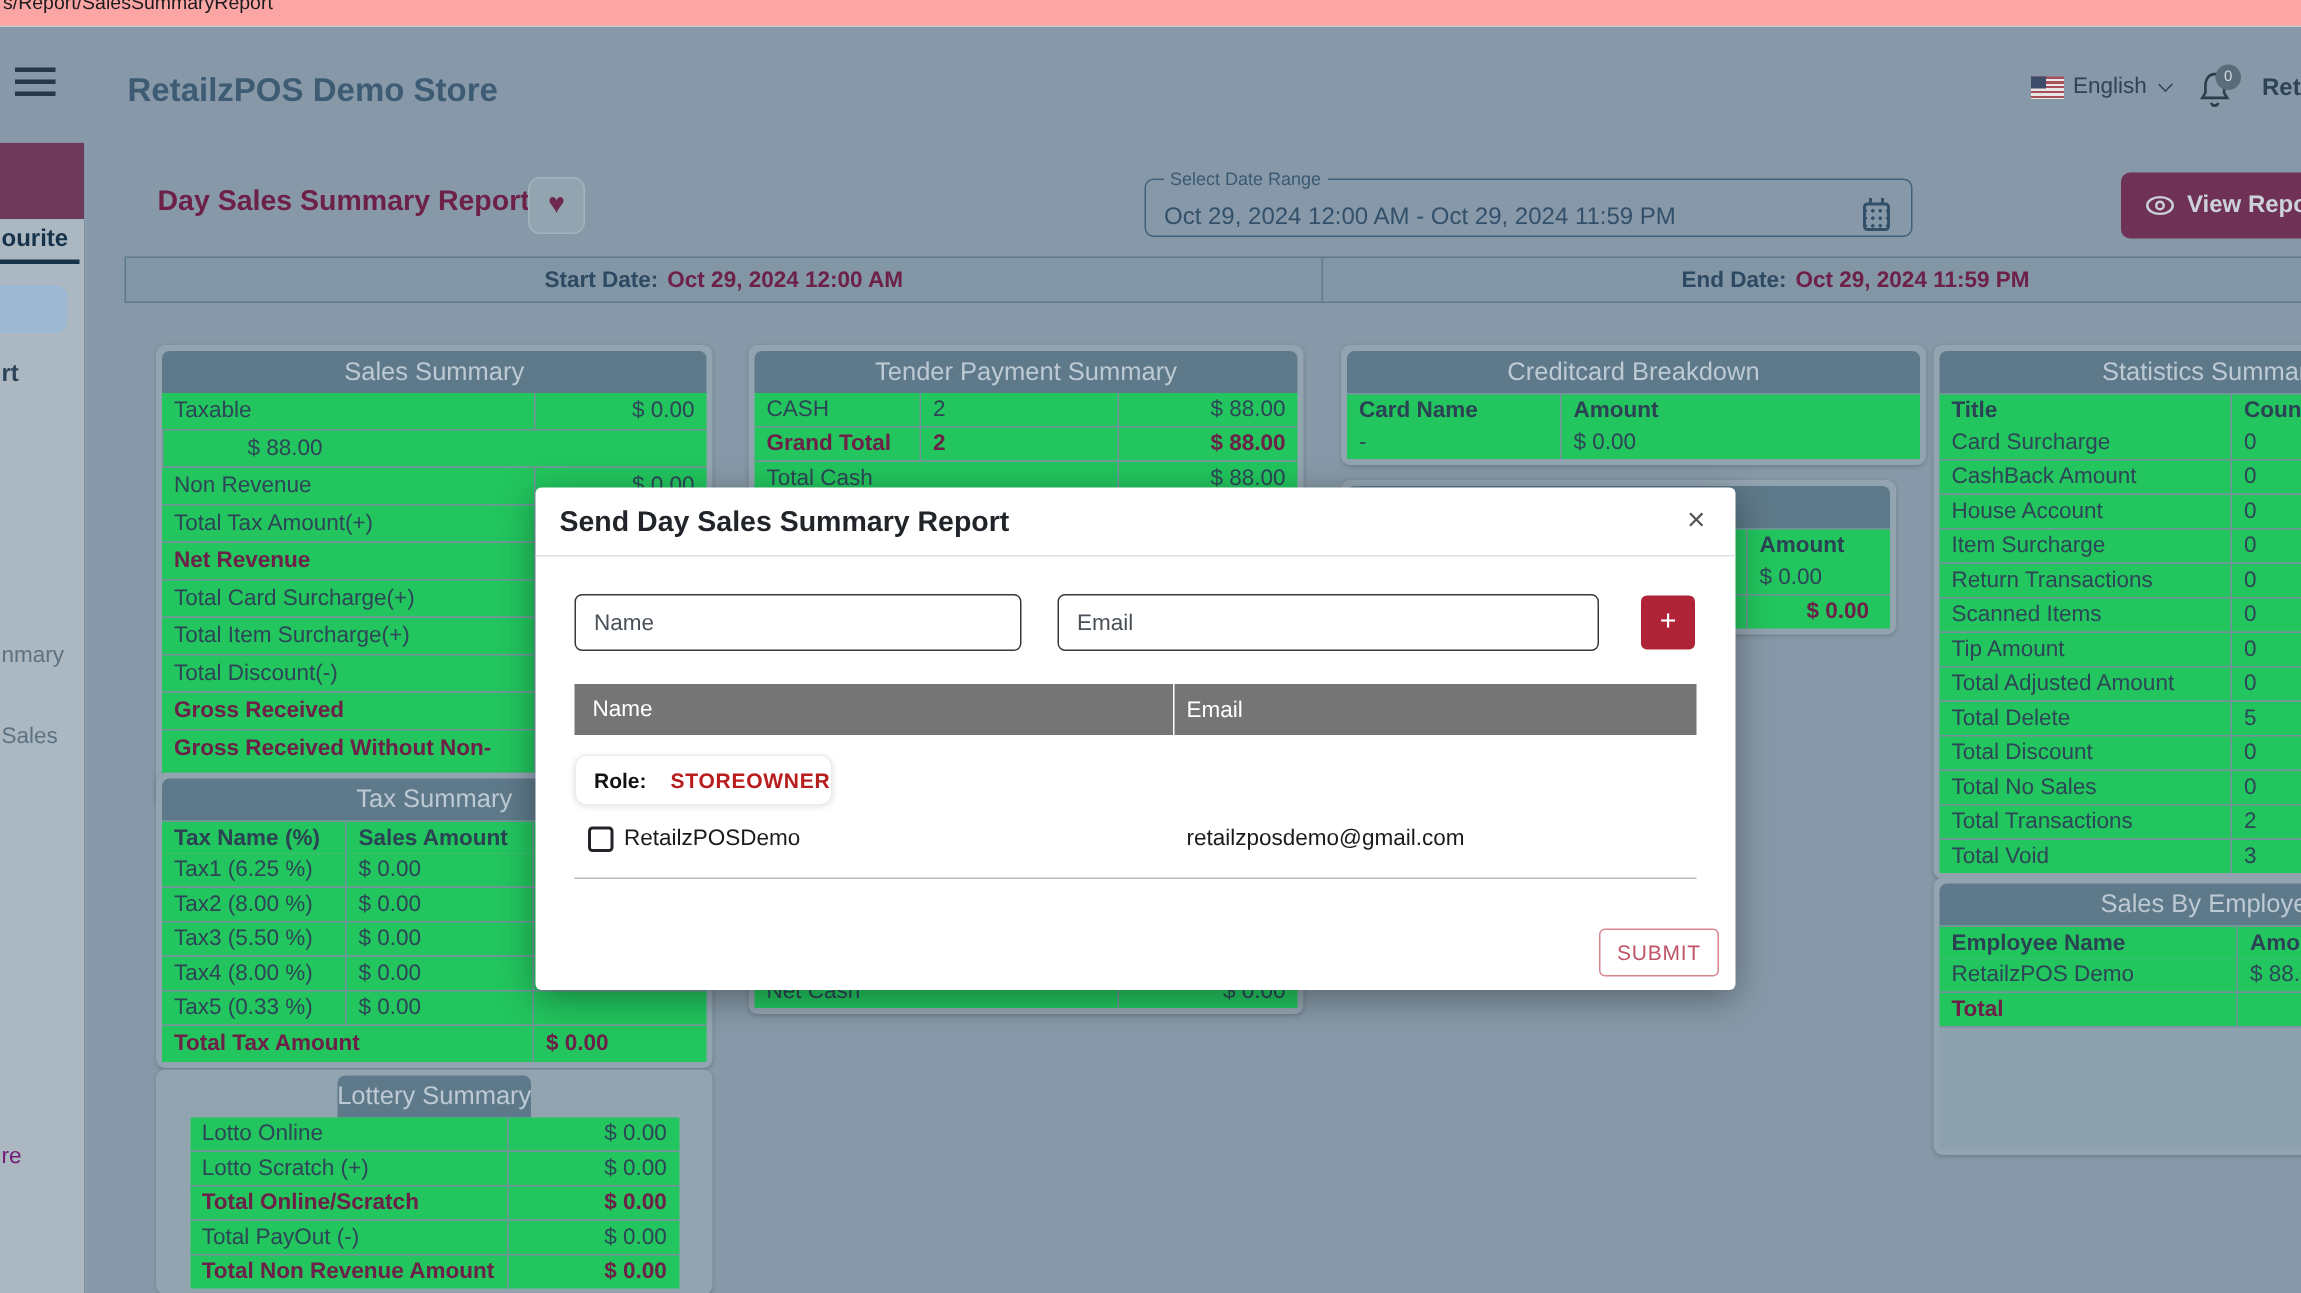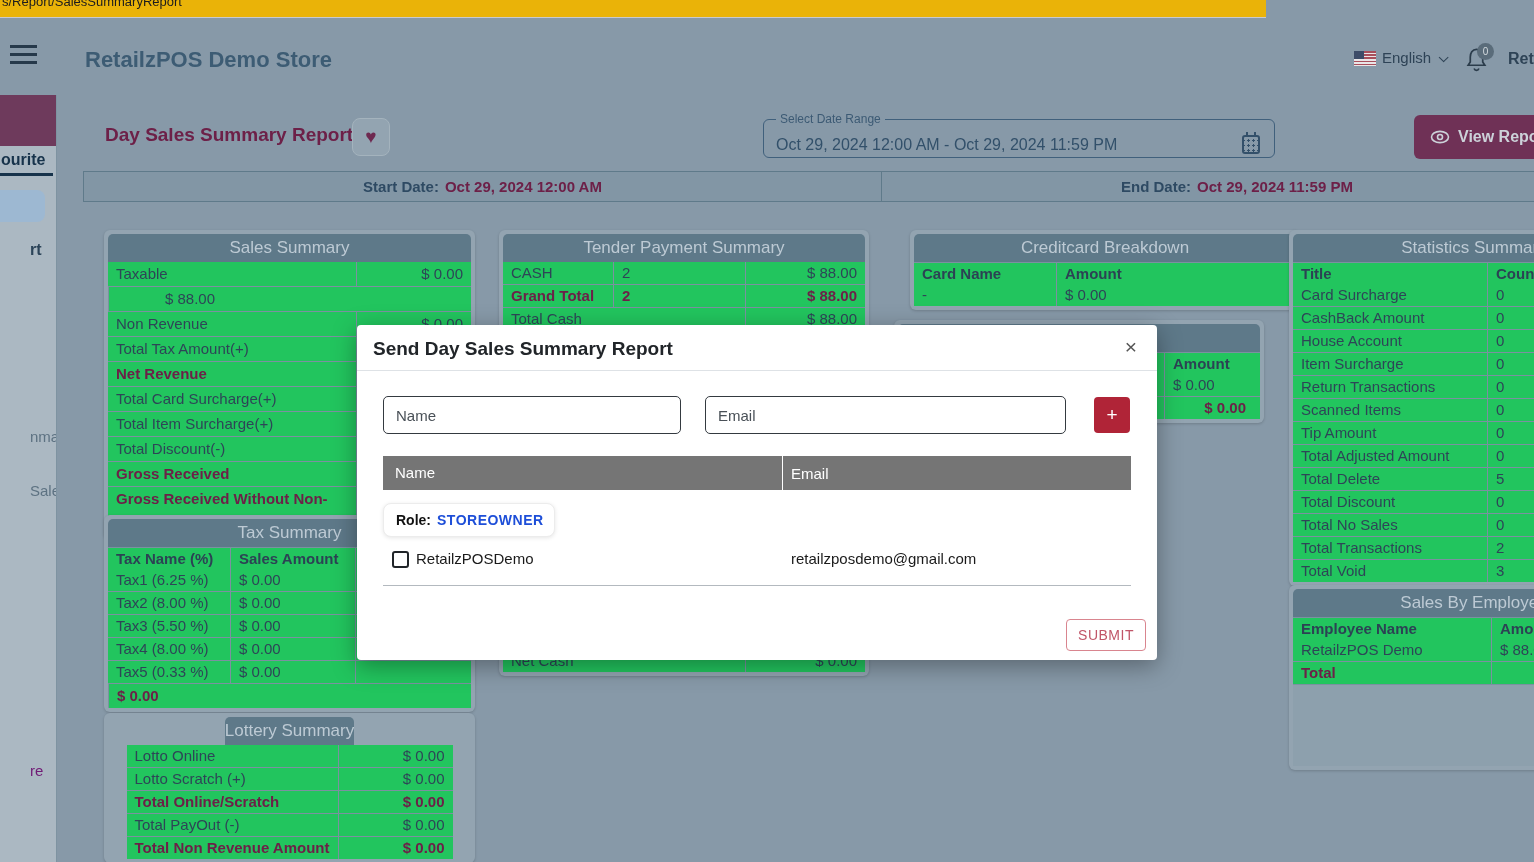--- a/index.html
+++ b/index.html
@@ -1,21 +1,21 @@
 <!DOCTYPE html>
 <html><head>
 <meta charset="utf-8">
 <style>
   * { margin:0; padding:0; box-sizing:border-box; }
   html,body { width:1534px; height:862px; }
   body { font-family:"Liberation Sans", sans-serif; }
   #app { position:relative; width:1534px; height:862px; background:#8799a8; overflow:hidden; }
 
   
-  .browser-strip { position:absolute; left:0; top:0; width:1266px; height:18px; background:#eab308; border-bottom:1px solid #c9cacd; overflow:hidden; }
+  .browser-strip { position:absolute; left:0; top:0; width:1534px; height:18px; background:#fca5a5; border-bottom:1px solid #c9cacd; overflow:hidden; }
   .browser-strip span { position:absolute; left:2px; top:-6px; font-size:13px; color:#1c1c1e; }
 
   
   .header { position:absolute; left:0; top:18px; width:1534px; height:77px; background:#8799a8; }
   .hamburger { position:absolute; left:10px; top:27px; width:27px; height:22px; cursor:pointer; }
   .hamburger i { display:block; height:2.5px; background:#26394a; margin:0 0 5.5px 0; }
   .store-title { position:absolute; left:85px; top:29px; font-size:22px; font-weight:bold; color:#3d5c74; }
   .flag { position:absolute; left:1354px; top:33px; width:22px; height:15px;
           background:repeating-linear-gradient(#a84f5c 0 1.6px, #e9e6e7 1.6px 3.2px); }
   .flag::after { content:""; position:absolute; left:0; top:0; width:10px; height:8px; background:#3d4c68; }
@@ -24,21 +24,21 @@
   .bell { position:absolute; left:1465px; top:28px; cursor:pointer; }
   .badge { position:absolute; left:1477px; top:25px; width:17px; height:17px; border-radius:50%; background:#5a6c7a; color:#d3dade; font-size:10px; line-height:17px; text-align:center; }
   .user-frag { position:absolute; left:1508px; top:32px; font-size:16px; font-weight:bold; color:#2e4356; white-space:nowrap; }
 
   
   .sidebar { position:absolute; left:0; top:95px; width:57px; height:767px; background:#abb8c2; border-right:1px solid #7e93a1; overflow:hidden; }
   .sb-block { position:absolute; left:0; top:0; width:57px; height:51px; background:#6e3a5c; }
   .sb-tab { position:absolute; left:1px; top:56px; font-size:16px; font-weight:bold; color:#17334b; white-space:nowrap; cursor:pointer; }
   .sb-underline { position:absolute; left:0; top:78px; width:53px; height:3px; background:#17334b; }
   .sb-active { position:absolute; left:-12px; top:95px; width:57px; height:32px; background:#9db8d2; border-radius:8px; cursor:pointer; }
-  .sb-frag { position:absolute; left:1px; white-space:nowrap; cursor:pointer;padding-left:29px; }
+  .sb-frag { position:absolute; left:1px; white-space:nowrap; cursor:pointer; }
   .sb-frag.f0 { top:146px; font-size:16px; font-weight:bold; color:#2c4459; }
   .sb-frag.f1 { top:333px; font-size:15px; color:#5d7282; }
   .sb-frag.f2 { top:387px; font-size:15px; color:#5d7282; }
   .sb-frag.f3 { top:667px; font-size:15px; color:#701a75; }
 
   
   .page-title { position:absolute; left:105px; top:124px; font-size:19px; font-weight:bold; color:#6d2048; }
   .fav-btn { position:absolute; left:352px; top:118px; width:38px; height:38px; background:#93a4b1; border:1px solid #a4b3bd; border-radius:8px; text-align:center; line-height:36px; font-size:19px; color:#6e2950; cursor:pointer; }
   fieldset.daterange { position:absolute; left:763px; top:112px; width:512px; height:46px; border:1px solid #40607c; border-radius:6px; }
   fieldset.daterange legend { margin-left:12px; padding:0 4px; font-size:12px; color:#3c5a74; }
@@ -75,21 +75,21 @@
   #card-sales { left:104px; top:230px; width:371px; }
   #card-sales .val { width:115px; }
   #card-tax { left:104px; top:515px; width:371px; }
   #card-tax .c1 { width:122px; }
   #card-tax .c2 { width:125px; }
   #card-lottery { left:104px; top:713px; width:371px;align-items:center; }
   #card-lottery .val { width:115px; }
   #card-tender { left:499px; top:230px; width:370px; height:446px; }
   #card-tender .c1 { width:110px; }
   #card-tender .c2 { width:132px; }
-  #card-cc { left:894px; top:230px; width:390px;margin-left:16px; }
+  #card-cc { left:894px; top:230px; width:390px; }
   #card-cc .c1 { width:142px; }
   #card-hidden { left:894px; top:320px; width:370px; }
   #card-hidden .c1 { width:266px; }
   #card-stats { left:1289px; top:230px; width:370px; }
   #card-stats .c1 { width:194px; }
   #card-emp { left:1289px; top:585px; width:370px; height:185px; }
   #card-emp .c1 { width:198px; }
 
   
   .modal { position:absolute; left:357px; top:325px; width:800px; height:335px; background:#ffffff; border-radius:4px; box-shadow:0 6px 24px rgba(0,0,0,0.35); z-index:50; }
@@ -99,21 +99,21 @@
   .m-input { position:absolute; height:38px; border:1px solid #343a40; border-radius:5px; font-size:15px; color:#212529; padding:0 12px; background:#fff; font-family:"Liberation Sans", sans-serif; }
   .m-input::placeholder { color:#495057; opacity:1; }
   #m-name { left:26px; top:71px; width:298px; }
   #m-email { left:348px; top:71px; width:361px; }
   .m-add { position:absolute; left:737px; top:72px; width:36px; height:36px; background:#b02437; border:none; border-radius:4px; color:#fff; font-size:19px; cursor:pointer; }
   .m-thead { position:absolute; left:26px; top:131px; width:748px; height:34px; background:#757575; display:flex; color:#fff; font-size:15px; align-items:center; }
   .m-thead .th1 { width:400px; padding-left:12px; border-right:1px solid #fff; height:100%; line-height:34px; }
   .m-thead .th2 { padding-left:8px; }
   .m-chip { position:absolute; left:26px; top:178px; width:172px; height:34px; background:#fff; border:1px solid #ececec; border-radius:8px; box-shadow:0 1px 4px rgba(0,0,0,0.10); display:flex; align-items:center; padding-left:12px; font-size:14px; }
   .m-chip .rl { font-weight:bold; color:#111; }
-  .m-chip .rv { font-weight:bold; color:#1d4ed8; margin-left:6px; letter-spacing:0.5px; }
+  .m-chip .rv { font-weight:bold; color:#b91c1c; margin-left:16px; letter-spacing:0.5px; }
   .m-row { position:absolute; left:26px; top:222px; width:748px; height:30px; }
   .m-check { position:absolute; left:9px; top:4px; width:17px; height:17px; border:2px solid #212529; border-radius:3px; background:#fff; cursor:pointer; }
   .m-rname { position:absolute; left:33px; top:3px; font-size:15px; color:#1a1a1a; }
   .m-remail { position:absolute; left:408px; top:3px; font-size:15px; color:#1a1a1a; }
   .m-div { position:absolute; left:26px; top:260px; width:748px; height:1px; background:#b3b9bf; }
   .m-submit { position:absolute; left:709px; top:294px; width:80px; height:32px; background:#fff; border:1px solid #d9858f; border-radius:4px; color:#c05568; font-size:14px; letter-spacing:0.5px; cursor:pointer; font-family:"Liberation Sans", sans-serif; }
 </style>
 </head>
 <body>
 
@@ -256,20 +256,21 @@
           <div class="c c2 vline">$ 0.00</div>
           <div class="c grow vline"></div>
         </div>
         <div class="row h22">
           <div class="c c1">Tax5 (0.33 %)</div>
           <div class="c c2 vline">$ 0.00</div>
           <div class="c grow vline"></div>
         </div>
       </div>
     <div class="row bm">
+      <div class="c" style="width:247px;">Total Tax Amount</div>
       <div class="c grow vline">$ 0.00</div>
     </div>
   </div>
 
   <div class="card" id="card-lottery">
     <div class="t-title">Lottery Summary</div>
     <div>
 
     <div class="row h22">
           <div class="c grow">Lotto Online</div>

